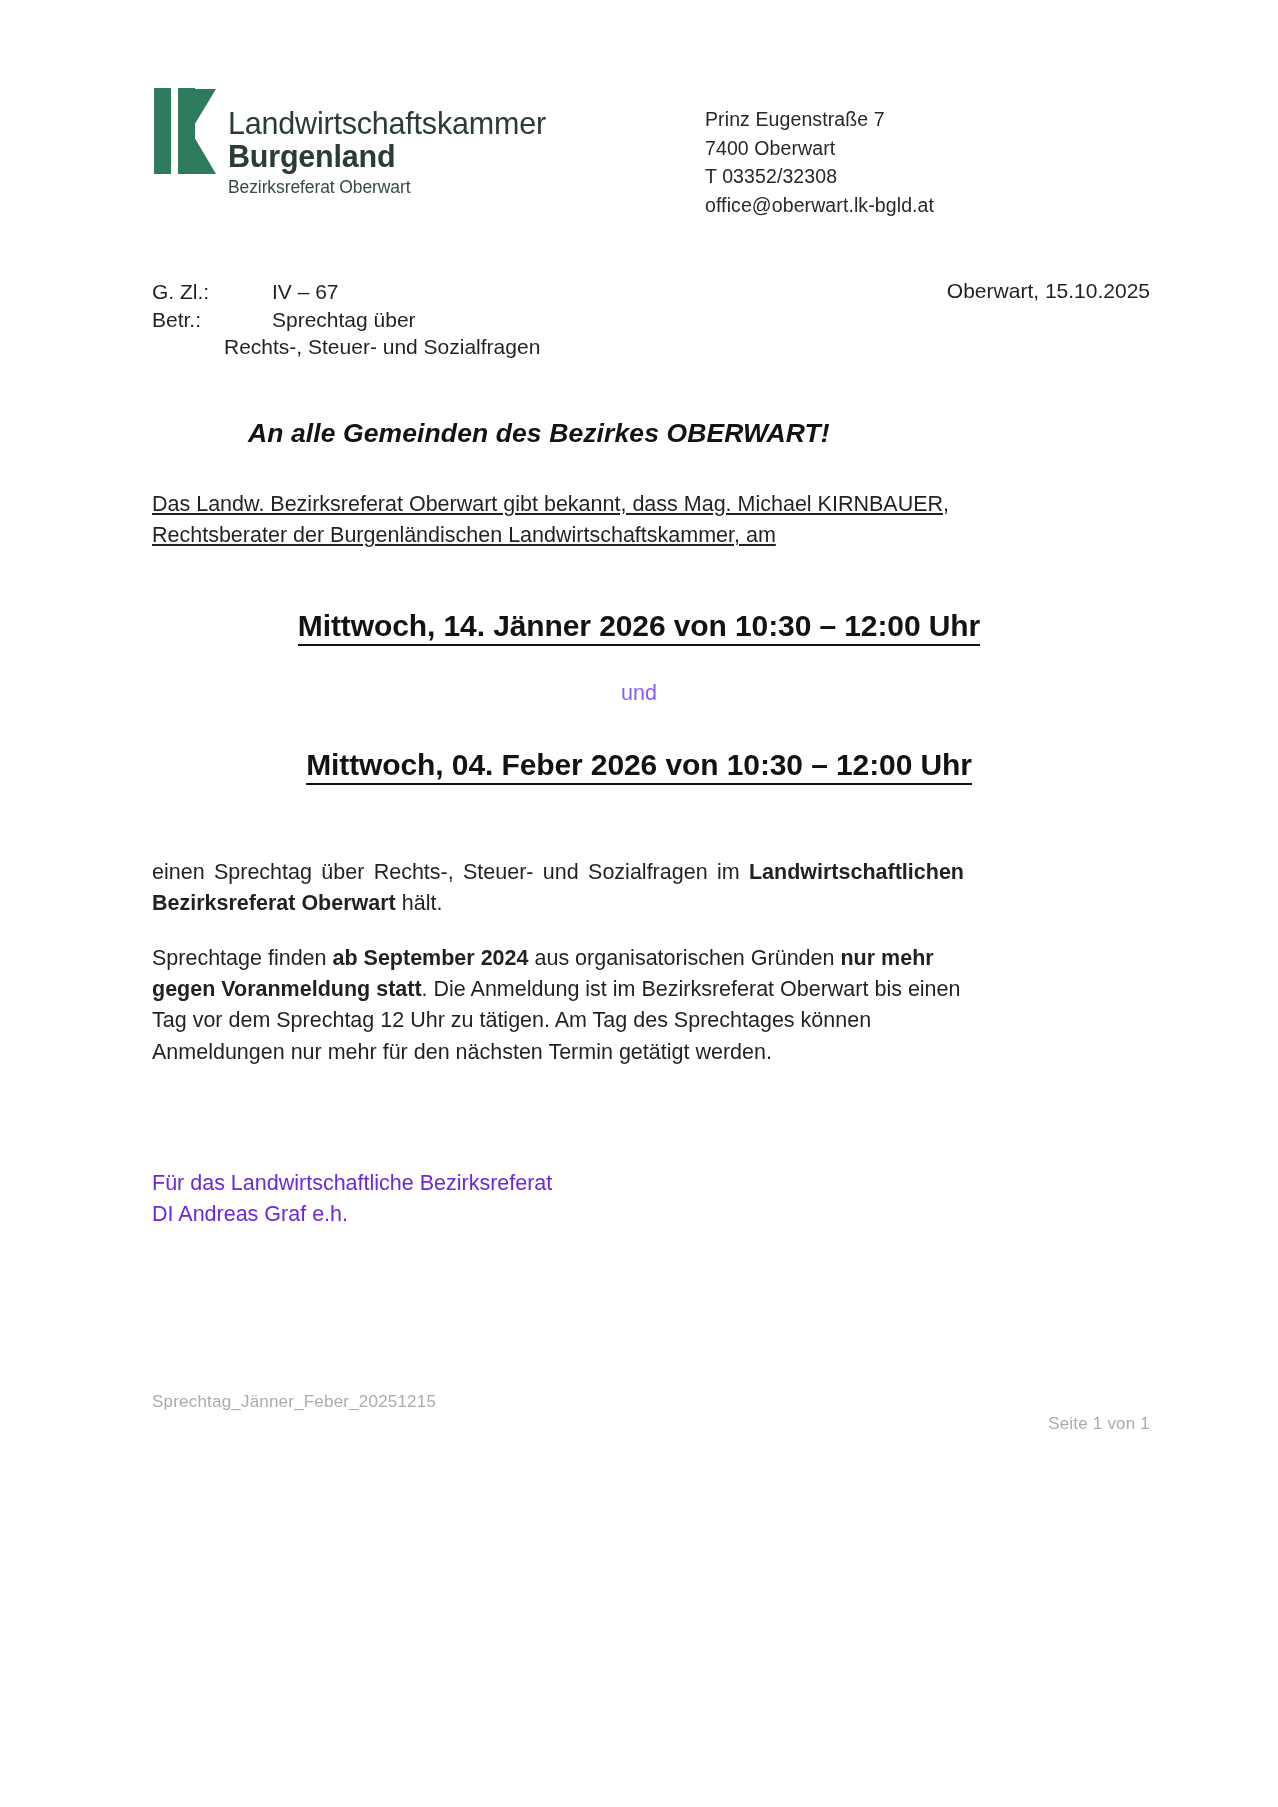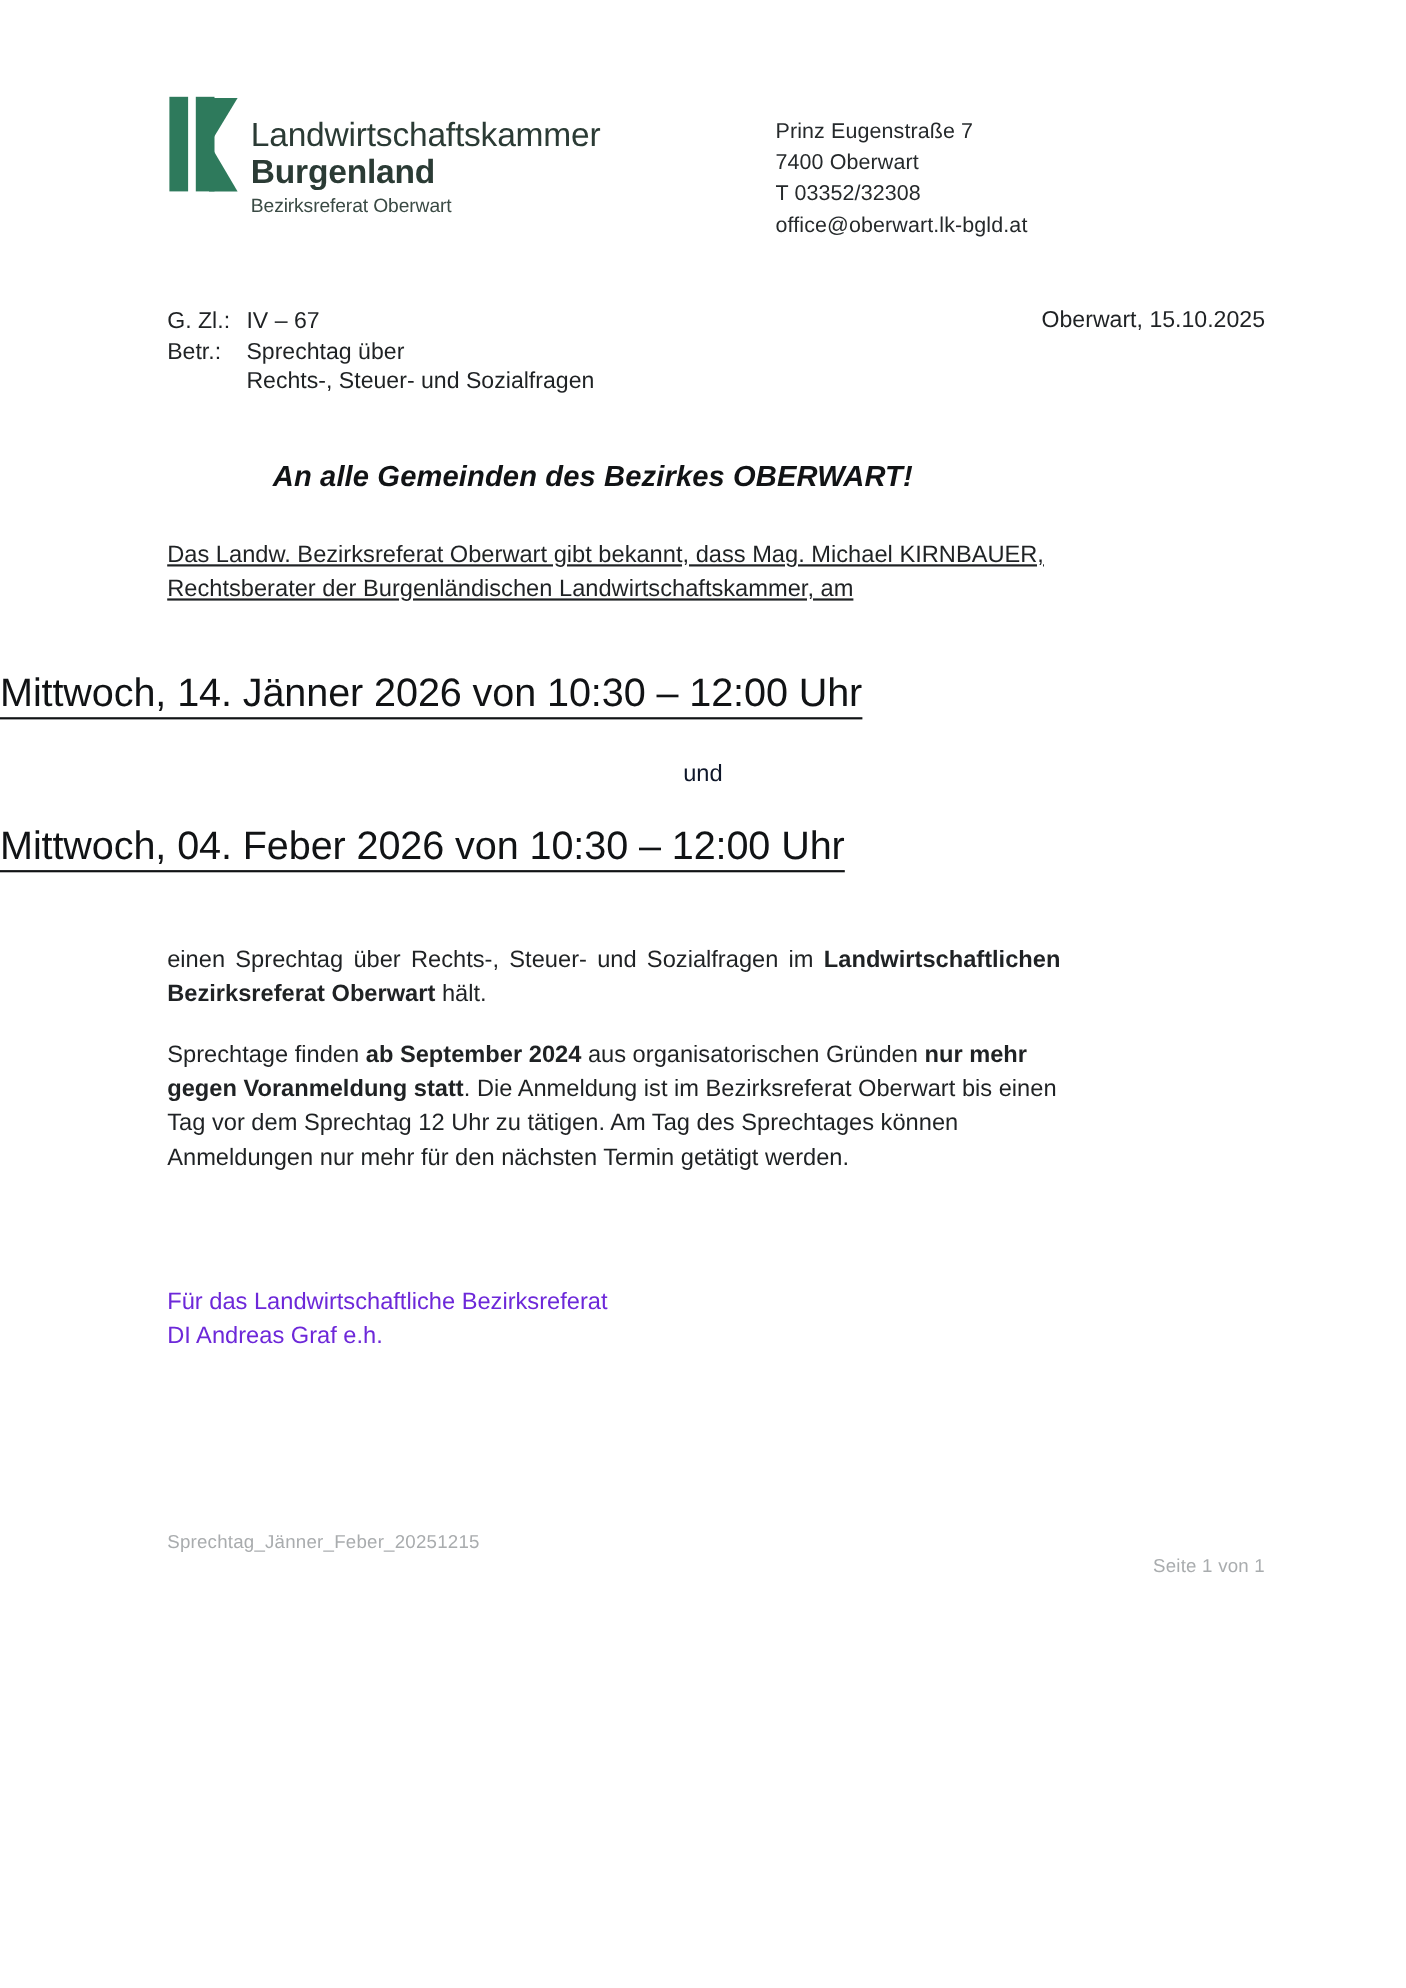--- a/index.html
+++ b/index.html
@@ -117,20 +117,21 @@
   .refblock {
     position: absolute;
     left: 152px;
     top: 278px;
     font-size: 21px;
     line-height: 1.32;
     color: #1f2224;
   }
   .refrow {
     display: flex;
+    gap: 48px;
   }
   .reflabel {
     width: 72px;
     flex: none;
   }
   .refindent {
     padding-left: 72px;
   }
 
   .datestamp {
@@ -164,41 +165,40 @@
     font-size: 21.5px;
     line-height: 1.45;
     color: #1f2224;
     text-decoration: underline;
   }
 
   
   .date-heading {
     position: absolute;
     width: 100%;
-    text-align: left;
-    font-size: 36px;
-    font-weight: 400;
+    text-align: center;
+    font-size: 30px;
+    font-weight: 700;
     color: #111315;
     letter-spacing: -0.1px;
   }
   .date-heading span {
     border-bottom: 2px solid #111315;
     padding-bottom: 2px;
   }
   .date-1 { top: 609px; }
   .date-2 { top: 748px; }
 
   .und-line {
     position: absolute;
     width: 100%;
     top: 681px;
     text-align: center;
     font-size: 21.5px;
-    color: #0f172a;
-    margin-top: 10px;
+    color: #8b5cf6;
   }
 
   
   .body-p {
     position: absolute;
     left: 152px;
     width: 812px;
     font-size: 21.5px;
     line-height: 1.45;
     color: #1f2224;

